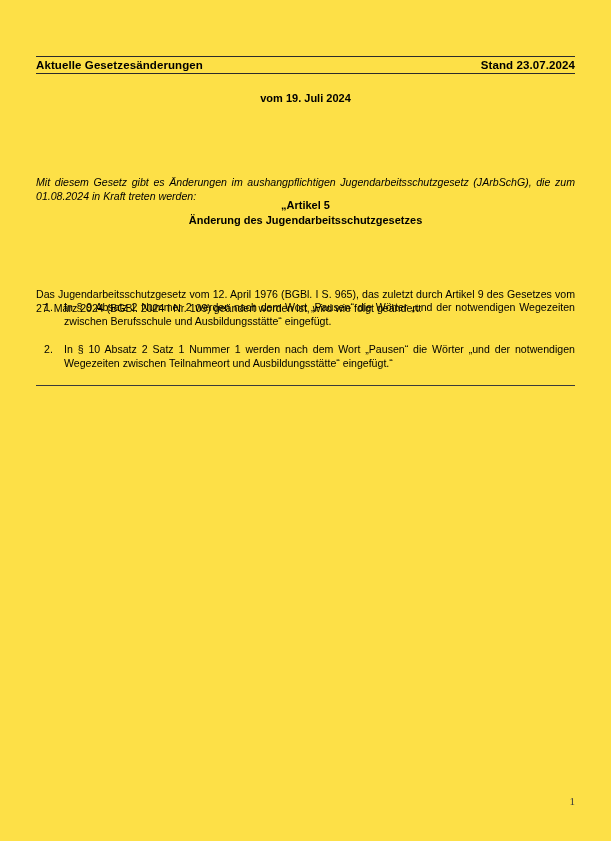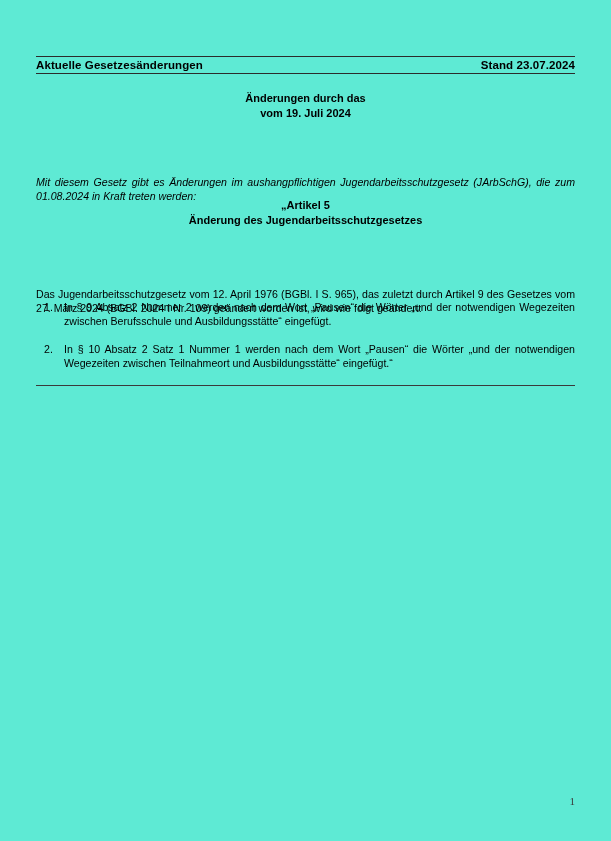--- a/index.html
+++ b/index.html
@@ -11,21 +11,21 @@
   body {
     font-family: "Liberation Sans", sans-serif;
     color: #000000;
     -webkit-font-smoothing: antialiased;
   }
   .page {
     position: relative;
     width: 611px;
     height: 841px;
     margin: 0 auto;
-    background: #5eead4;
+    background: #fde047;
     overflow: hidden;
     box-sizing: border-box;
   }
 
   
   .header {
     position: absolute;
     left: 36px;
     top: 56px;
     width: 539px;
@@ -133,21 +133,20 @@
 <body>
 
 <div class="page">
 
   <div class="header">
     <span class="header-left">Aktuelle Gesetzesänderungen</span>
     <span class="header-right">Stand 23.07.2024</span>
   </div>
 
   <div class="title-block">
-    <span class="tline">Änderungen durch das</span>
     <span class="tline">vom 19. Juli 2024</span>
   </div>
 
   <p class="para para-intro">Mit diesem Gesetz gibt es Änderungen im aushangpflichtigen Jugendarbeitsschutzgesetz (JArbSchG), die zum 01.08.2024 in Kraft treten werden:</p>
 
   <div class="article-block">
     <span class="tline">„Artikel 5</span>
     <span class="tline">Änderung des Jugendarbeitsschutzgesetzes</span>
   </div>
 

